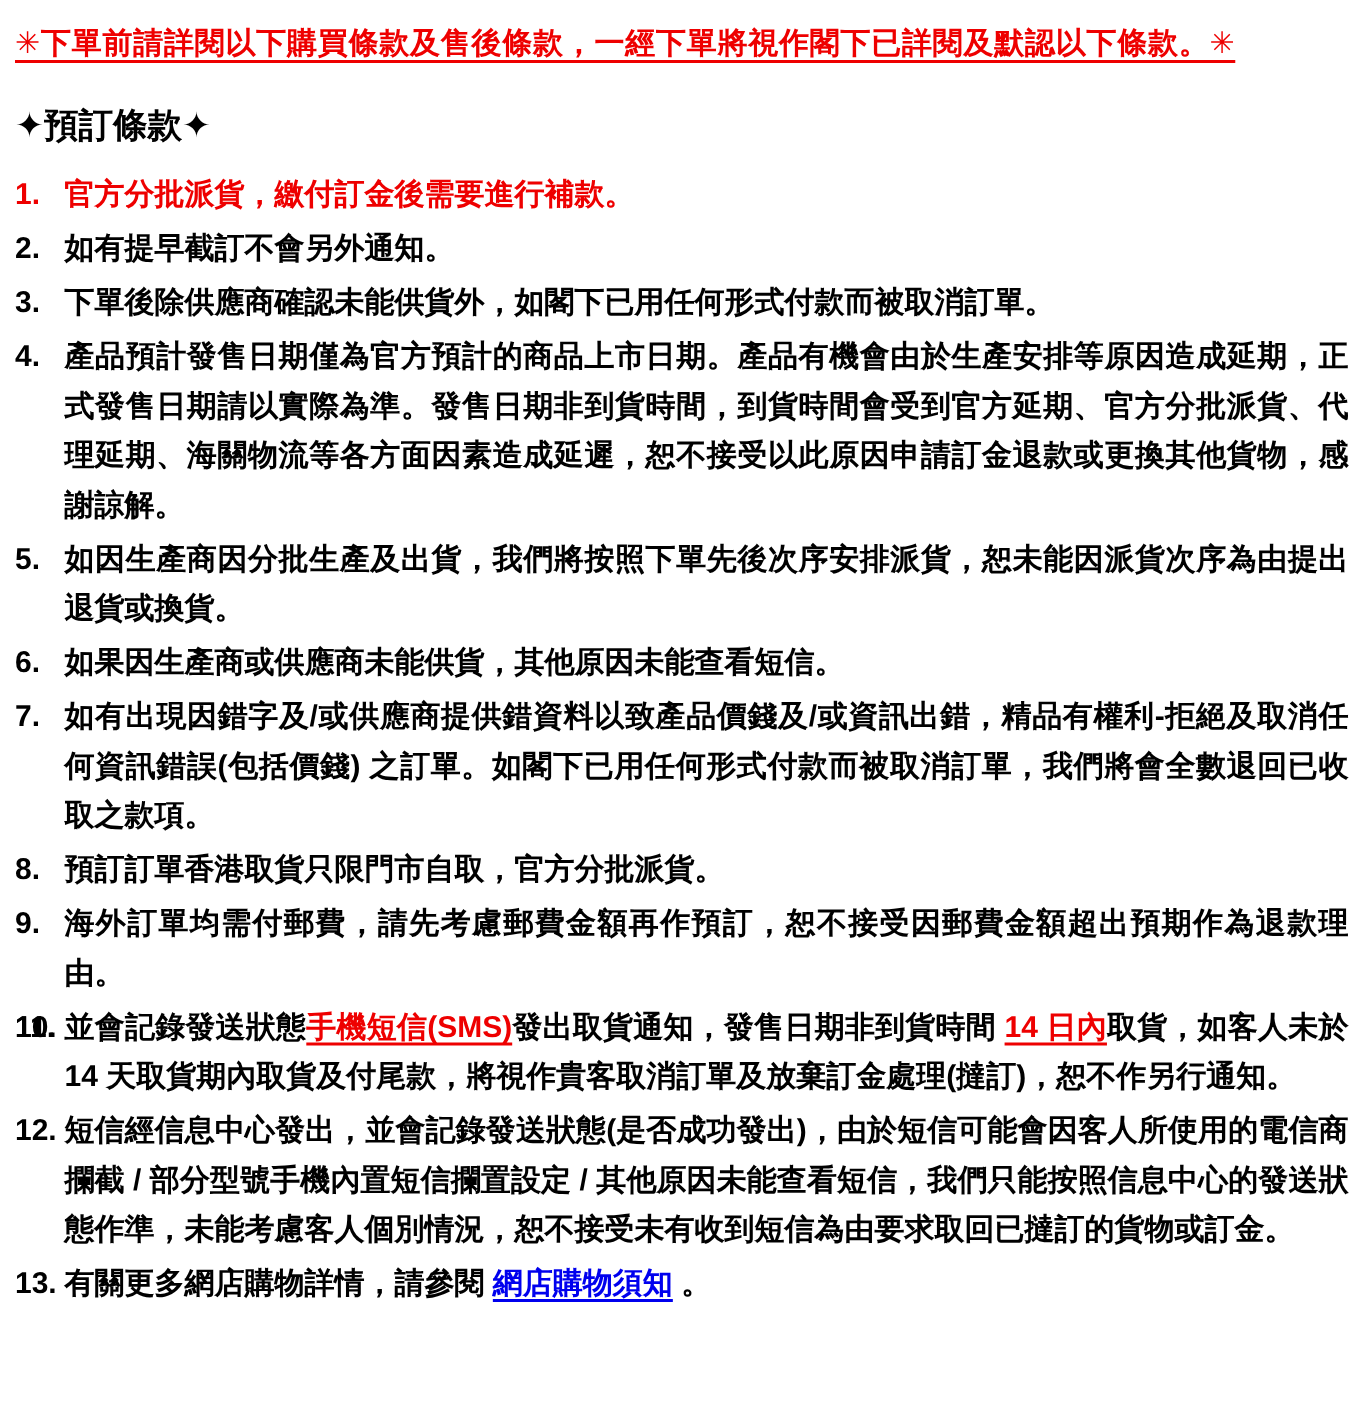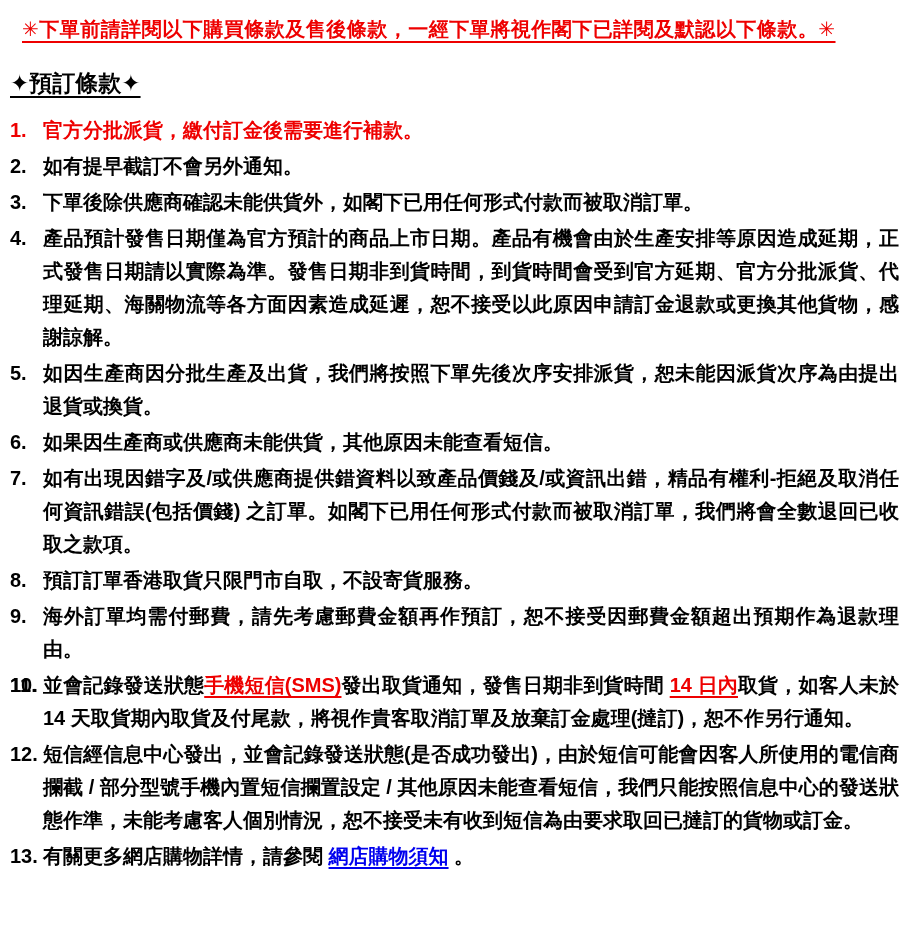--- a/index.html
+++ b/index.html
@@ -14,30 +14,29 @@
   .doc { padding:14px 14px 16px 10px; }
 
   .notice {
     color:var(--red);
     font-size:20px;
     line-height:27px;
     letter-spacing:0.5px;
     text-decoration:underline;
     text-decoration-thickness:2px;
     text-underline-offset:5px;
-    margin:2px 0 0 12px;
+    margin:2px 0 0 0;
   }
 
   .section-title {
     display:inline-block;
     color:var(--ink);
     font-size:23px;
     line-height:28px;
     margin:26px 4px 0 0;
-    text-decoration:underline;
     text-decoration-thickness:2px;
     text-underline-offset:5px;
   }
 
   ol.terms {
     list-style:none;
     margin:17px 0 0 0;
     padding:0;
     font-size:20px;
   }
@@ -76,20 +75,20 @@
   </div>
 
   <ol class="terms" id="terms-list">
       <li class="term-item red"><span class="num">1.</span><span class="text"><span>官方分批派貨，繳付訂金後需要進行補款。</span></span></li>
       <li class="term-item"><span class="num">2.</span><span class="text"><span>如有提早截訂不會另外通知。</span></span></li>
       <li class="term-item"><span class="num">3.</span><span class="text"><span>下單後除供應商確認未能供貨外，如閣下已用任何形式付款而被取消訂單。</span></span></li>
       <li class="term-item"><span class="num">4.</span><span class="text"><span>產品預計發售日期僅為官方預計的商品上市日期。產品有機會由於生產安排等原因造成延期，正式發售日期請以實際為準。發售日期非到貨時間，到貨時間會受到官方延期、官方分批派貨、代理延期、海關物流等各方面因素造成延遲，恕不接受以此原因申請訂金退款或更換其他貨物，感謝諒解。</span></span></li>
       <li class="term-item"><span class="num">5.</span><span class="text"><span>如因生產商因分批生產及出貨，我們將按照下單先後次序安排派貨，恕未能因派貨次序為由提出退貨或換貨。</span></span></li>
       <li class="term-item"><span class="num">6.</span><span class="text"><span>如果因生產商或供應商未能供貨，其他原因未能查看短信。</span></span></li>
       <li class="term-item"><span class="num">7.</span><span class="text"><span>如有出現因錯字及/或供應商提供錯資料以致產品價錢及/或資訊出錯，精品有權利-拒絕及取消任何資訊錯誤(包括價錢) 之訂單。如閣下已用任何形式付款而被取消訂單，我們將會全數退回已收取之款項。</span></span></li>
-      <li class="term-item"><span class="num">8.</span><span class="text"><span>預訂訂單香港取貨只限門市自取，不設寄貨服務。</span></span></li>
+      <li class="term-item"><span class="num">8.</span><span class="text"><span>預訂訂單香港取貨只限門市自取，官方分批派貨。</span></span></li>
       <li class="term-item"><span class="num">9.</span><span class="text"><span>海外訂單均需付郵費，請先考慮郵費金額再作預訂，恕不接受因郵費金額超出預期作為退款理由。</span></span></li>
       <li class="term-item"><span class="num">10.</span></li>
       <li class="term-item"><span class="num">11.</span><span class="text"><span>並會記錄發送狀態</span><span class="hl">手機短信(SMS)</span><span>發出取貨通知，發售日期非到貨時間 </span><span class="hl">14 日內</span><span>取貨，如客人未於 14 天取貨期內取貨及付尾款，將視作貴客取消訂單及放棄訂金處理(撻訂)，恕不作另行通知。</span></span></li>
       <li class="term-item"><span class="num">12.</span><span class="text"><span>短信經信息中心發出，並會記錄發送狀態(是否成功發出)，由於短信可能會因客人所使用的電信商攔截 / 部分型號手機內置短信攔置設定 / 其他原因未能查看短信，我們只能按照信息中心的發送狀態作準，未能考慮客人個別情況，恕不接受未有收到短信為由要求取回已撻訂的貨物或訂金。</span></span></li>
       <li class="term-item"><span class="num">13.</span><span class="text"><span>有關更多網店購物詳情，請參閱 </span><a class="guide-link" href="#">網店購物須知</a><span> 。</span></span></li>
     </ol>
 </div>
 
 </body></html>

